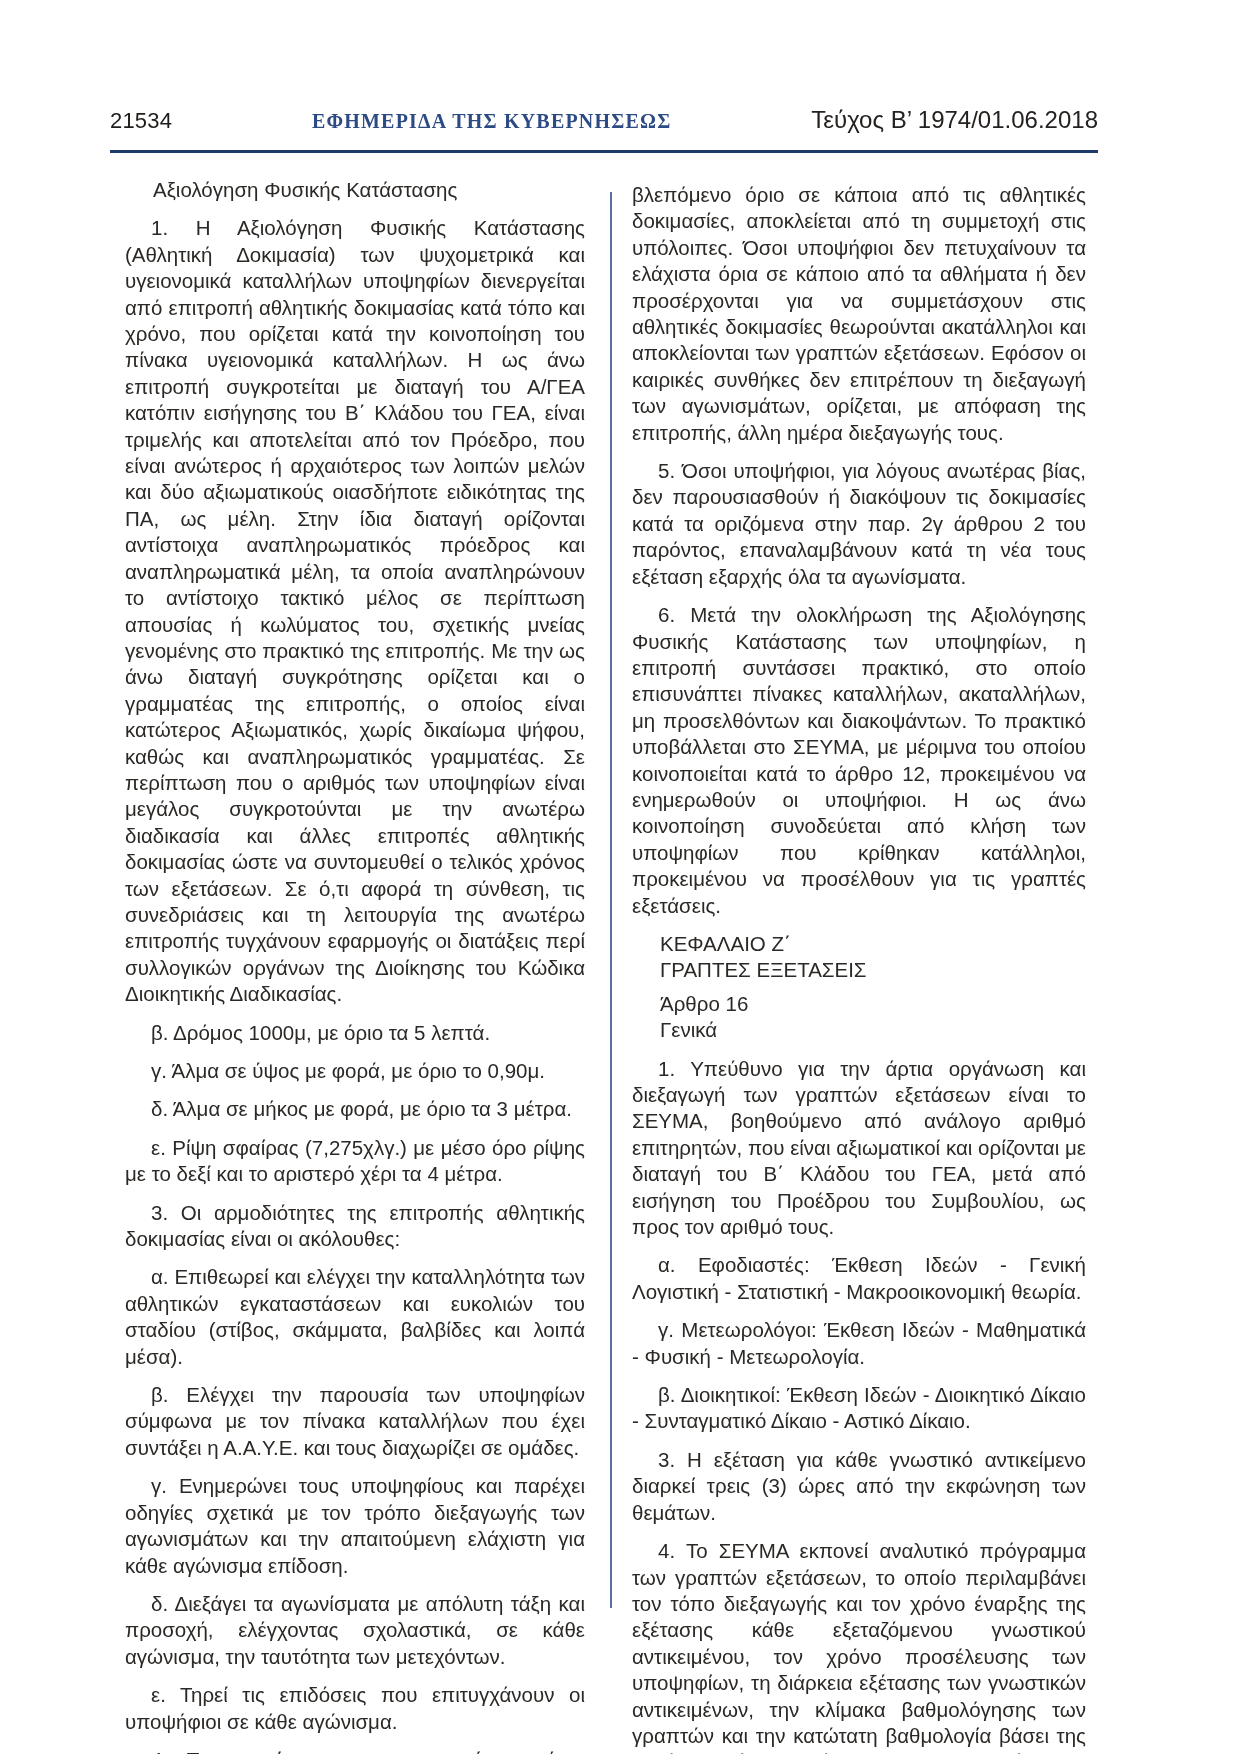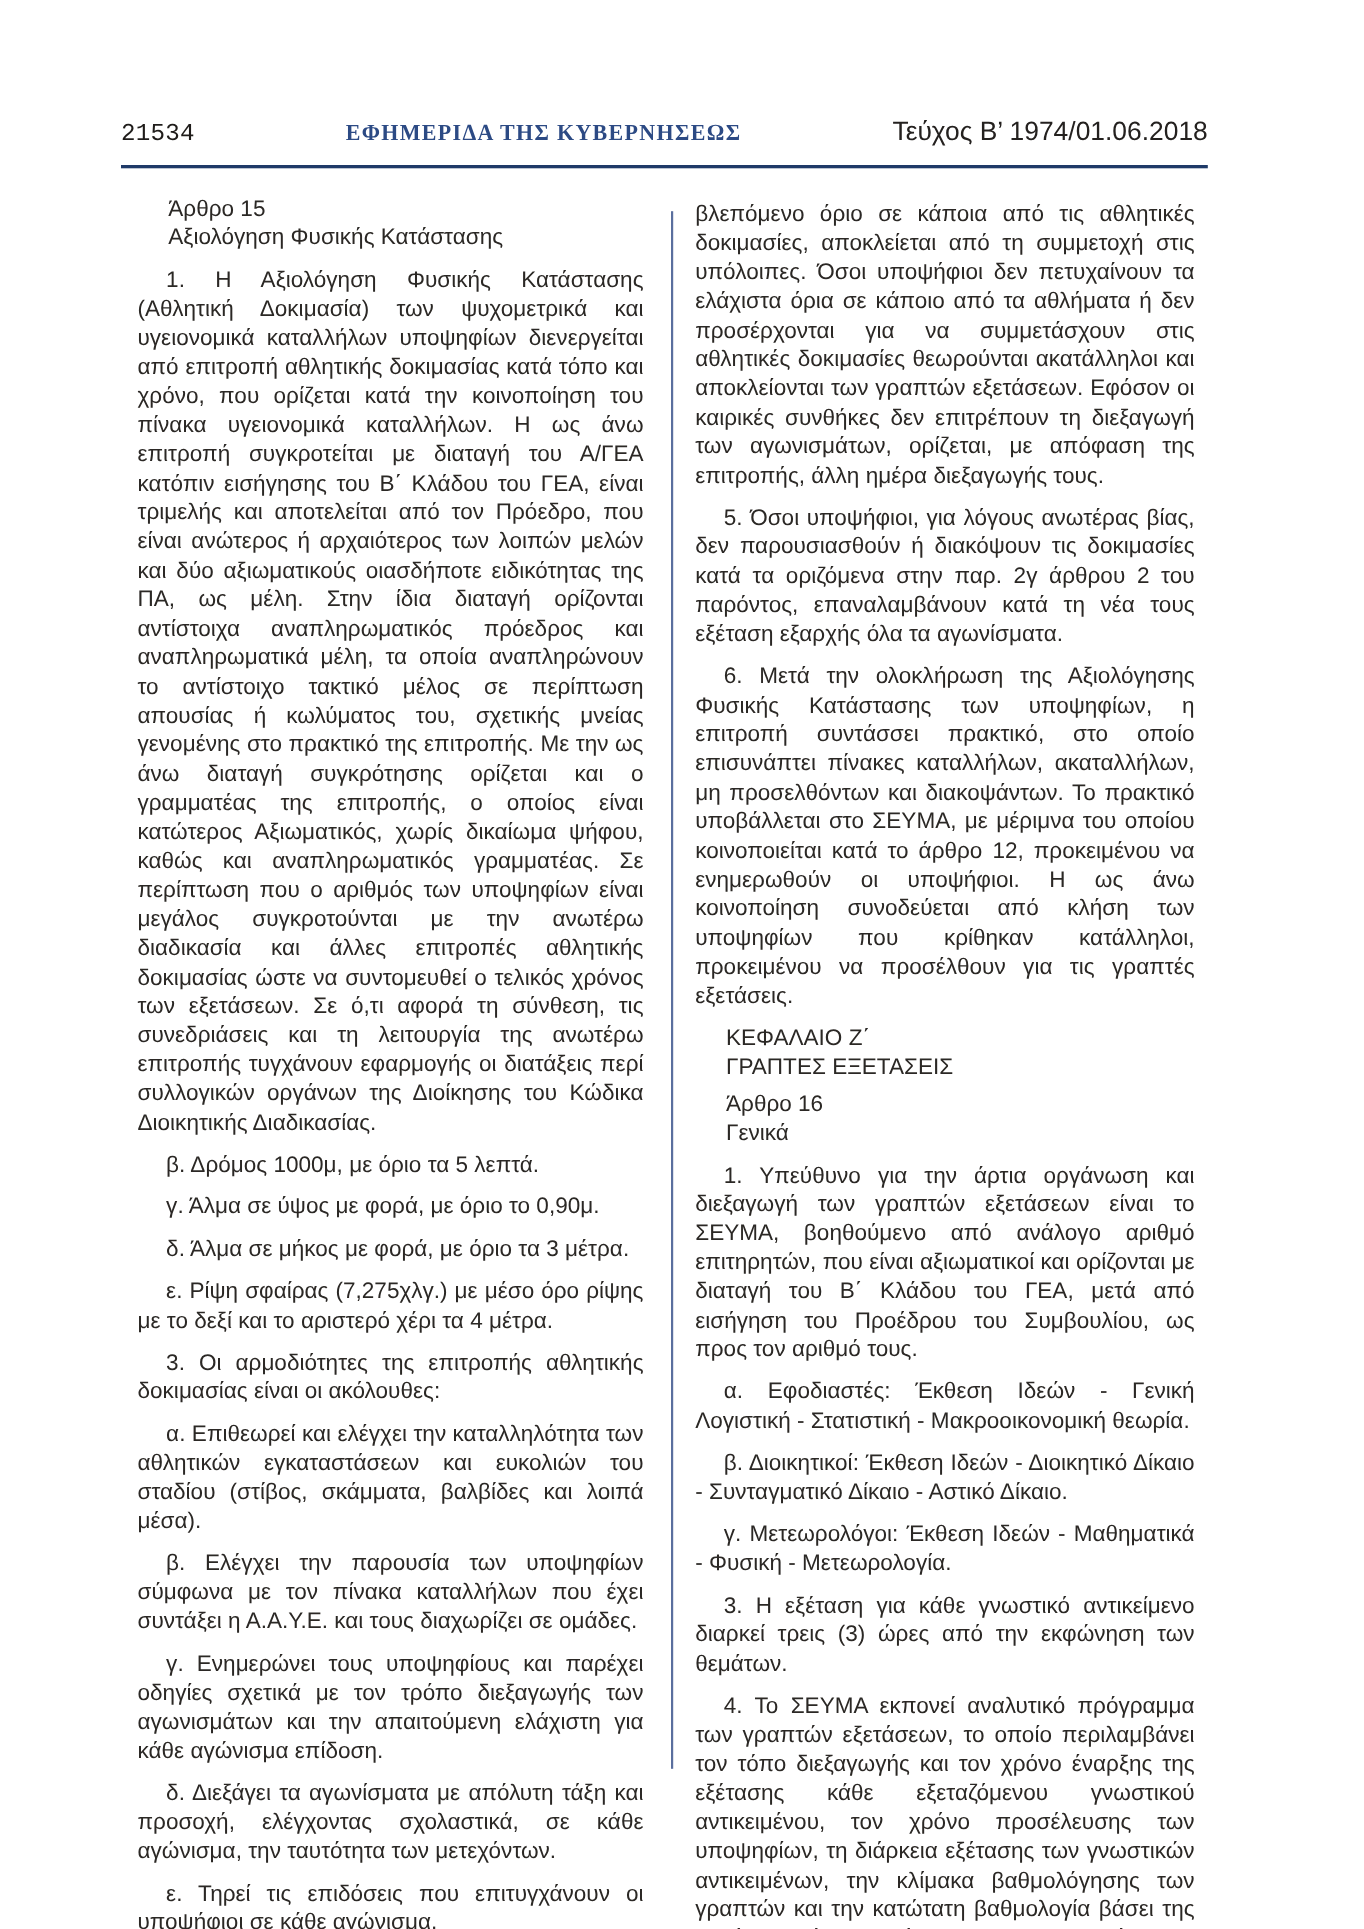--- a/index.html
+++ b/index.html
@@ -9,21 +9,21 @@
     color:#2b2825;
     -webkit-font-smoothing:antialiased;
   }
   .page{position:absolute;inset:0;}
   .page-header{
     position:absolute;left:110px;top:106px;width:988px;
     display:flex;justify-content:space-between;align-items:baseline;
   }
   .page-number{
     font-size:22px;letter-spacing:.2px;color:#1f1c1a;
-    font-family:Liberation Mono, monospace;
+    font-family:Liberation Sans, sans-serif;
   }
   .masthead{
     font-family:"Liberation Serif","DejaVu Serif",serif;
     font-weight:bold;font-size:20px;letter-spacing:1.2px;
     color:var(--masthead-color,#2c4a84);
     transform:scaleY(1.05);
   }
   .issue-info{font-size:24px;color:#24211f;}
   .header-rule{
     position:absolute;left:110px;top:150px;width:988px;height:3px;
@@ -53,21 +53,20 @@
   <div class="page-header">
     <span class="page-number">21534</span>
     <span class="masthead">ΕΦΗΜΕΡΙΔΑ ΤΗΣ ΚΥΒΕΡΝΗΣΕΩΣ</span>
     <span class="issue-info">Τεύχος Β’ 1974/01.06.2018</span>
   </div>
 
   <div class="header-rule"></div>
 
   <div class="col col-left">
       <div class="heading-group">
-        <p>Άρθρο 15</p>
         <p>Αξιολόγηση Φυσικής Κατάστασης</p>
       </div>
       <p class="para">1. Η Αξιολόγηση Φυσικής Κατάστασης (Αθλητική Δοκιμασία) των ψυχομετρικά και υγειονομικά καταλλήλων υποψηφίων διενεργείται από επιτροπή αθλητικής δοκιμασίας κατά τόπο και χρόνο, που ορίζεται κατά την κοινοποίηση του πίνακα υγειονομικά καταλλήλων. Η ως άνω επιτροπή συγκροτείται με διαταγή του Α/ΓΕΑ κατόπιν εισήγησης του Β΄ Κλάδου του ΓΕΑ, είναι τριμελής και αποτελείται από τον Πρόεδρο, που είναι ανώτερος ή αρχαιότερος των λοιπών μελών και δύο αξιωματικούς οιασδήποτε ειδικότητας της ΠΑ, ως μέλη. Στην ίδια διαταγή ορίζονται αντίστοιχα αναπληρωματικός πρόεδρος και αναπληρωματικά μέλη, τα οποία αναπληρώνουν το αντίστοιχο τακτικό μέλος σε περίπτωση απουσίας ή κωλύματος του, σχετικής μνείας γενομένης στο πρακτικό της επιτροπής. Με την ως άνω διαταγή συγκρότησης ορίζεται και ο γραμματέας της επιτροπής, ο οποίος είναι κατώτερος Αξιωματικός, χωρίς δικαίωμα ψήφου, καθώς και αναπληρωματικός γραμματέας. Σε περίπτωση που ο αριθμός των υποψηφίων είναι μεγάλος συγκροτούνται με την ανωτέρω διαδικασία και άλλες επιτροπές αθλητικής δοκιμασίας ώστε να συντομευθεί ο τελικός χρόνος των εξετάσεων. Σε ό,τι αφορά τη σύνθεση, τις συνεδριάσεις και τη λειτουργία της ανωτέρω επιτροπής τυγχάνουν εφαρμογής οι διατάξεις περί συλλογικών οργάνων της Διοίκησης του Κώδικα Διοικητικής Διαδικασίας.</p>
       <p class="para">β. Δρόμος 1000μ, με όριο τα 5 λεπτά.</p>
       <p class="para">γ. Άλμα σε ύψος με φορά, με όριο το 0,90μ.</p>
       <p class="para">δ. Άλμα σε μήκος με φορά, με όριο τα 3 μέτρα.</p>
       <p class="para">ε. Ρίψη σφαίρας (7,275χλγ.) με μέσο όρο ρίψης με το δεξί και το αριστερό χέρι τα 4 μέτρα.</p>
       <p class="para">3. Οι αρμοδιότητες της επιτροπής αθλητικής δοκιμασίας είναι οι ακόλουθες:</p>
       <p class="para">α. Επιθεωρεί και ελέγχει την καταλληλότητα των αθλητικών εγκαταστάσεων και ευκολιών του σταδίου (στίβος, σκάμματα, βαλβίδες και λοιπά μέσα).</p>
       <p class="para">β. Ελέγχει την παρουσία των υποψηφίων σύμφωνα με τον πίνακα καταλλήλων που έχει συντάξει η Α.Α.Υ.Ε. και τους διαχωρίζει σε ομάδες.</p>
@@ -86,19 +85,19 @@
       <div class="heading-group">
         <p>ΚΕΦΑΛΑΙΟ Ζ΄</p>
         <p>ΓΡΑΠΤΕΣ ΕΞΕΤΑΣΕΙΣ</p>
       </div>
       <div class="heading-group">
         <p>Άρθρο 16</p>
         <p>Γενικά</p>
       </div>
       <p class="para">1. Υπεύθυνο για την άρτια οργάνωση και διεξαγωγή των γραπτών εξετάσεων είναι το ΣΕΥΜΑ, βοηθούμενο από ανάλογο αριθμό επιτηρητών, που είναι αξιωματικοί και ορίζονται με διαταγή του Β΄ Κλάδου του ΓΕΑ, μετά από εισήγηση του Προέδρου του Συμβουλίου, ως προς τον αριθμό τους.</p>
       <p class="para">α. Εφοδιαστές: Έκθεση Ιδεών - Γενική Λογιστική - Στατιστική - Μακροοικονομική θεωρία.</p>
+      <p class="para">γ. Μετεωρολόγοι: Έκθεση Ιδεών - Μαθηματικά - Φυσική - Μετεωρολογία.</p>
       <p class="para">β. Διοικητικοί: Έκθεση Ιδεών - Διοικητικό Δίκαιο - Συνταγματικό Δίκαιο - Αστικό Δίκαιο.</p>
-      <p class="para">γ. Μετεωρολόγοι: Έκθεση Ιδεών - Μαθηματικά - Φυσική - Μετεωρολογία.</p>
       <p class="para">3. Η εξέταση για κάθε γνωστικό αντικείμενο διαρκεί τρεις (3) ώρες από την εκφώνηση των θεμάτων.</p>
       <p class="para">4. Το ΣΕΥΜΑ εκπονεί αναλυτικό πρόγραμμα των γραπτών εξετάσεων, το οποίο περιλαμβάνει τον τόπο διεξαγωγής και τον χρόνο έναρξης της εξέτασης κάθε εξεταζόμενου γνωστικού αντικειμένου, τον χρόνο προσέλευσης των υποψηφίων, τη διάρκεια εξέτασης των γνωστικών αντικειμένων, την κλίμακα βαθμολόγησης των γραπτών και την κατώτατη βαθμολογία βάσει της οποίας κρίνεται κάποιος ως επιτυχών. Το πρόγραμμα κοινοποιείται κατά το άρθρο 12 του παρόντος ταυτόχρονα με τον πίνακα καταλλήλων της παρ. 6 του άρθρου 15.</p>
     </div>
 
 </div>
 
 </body></html>

